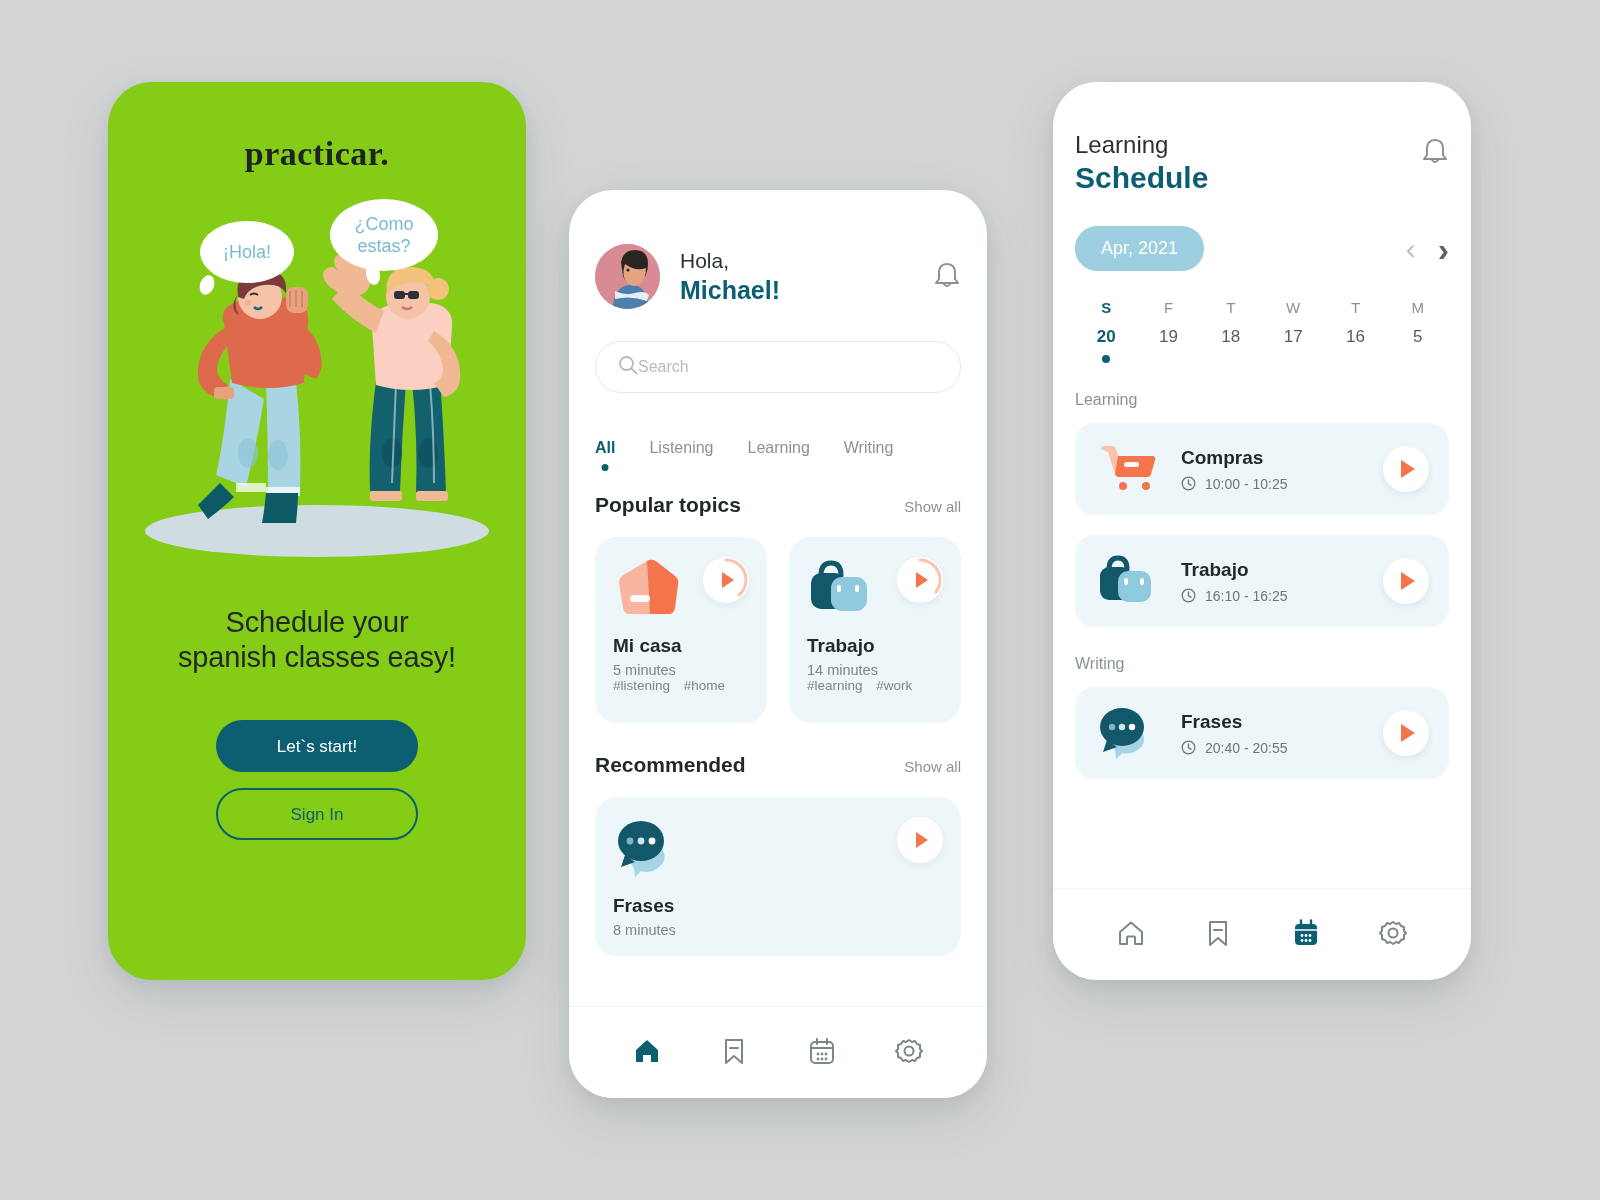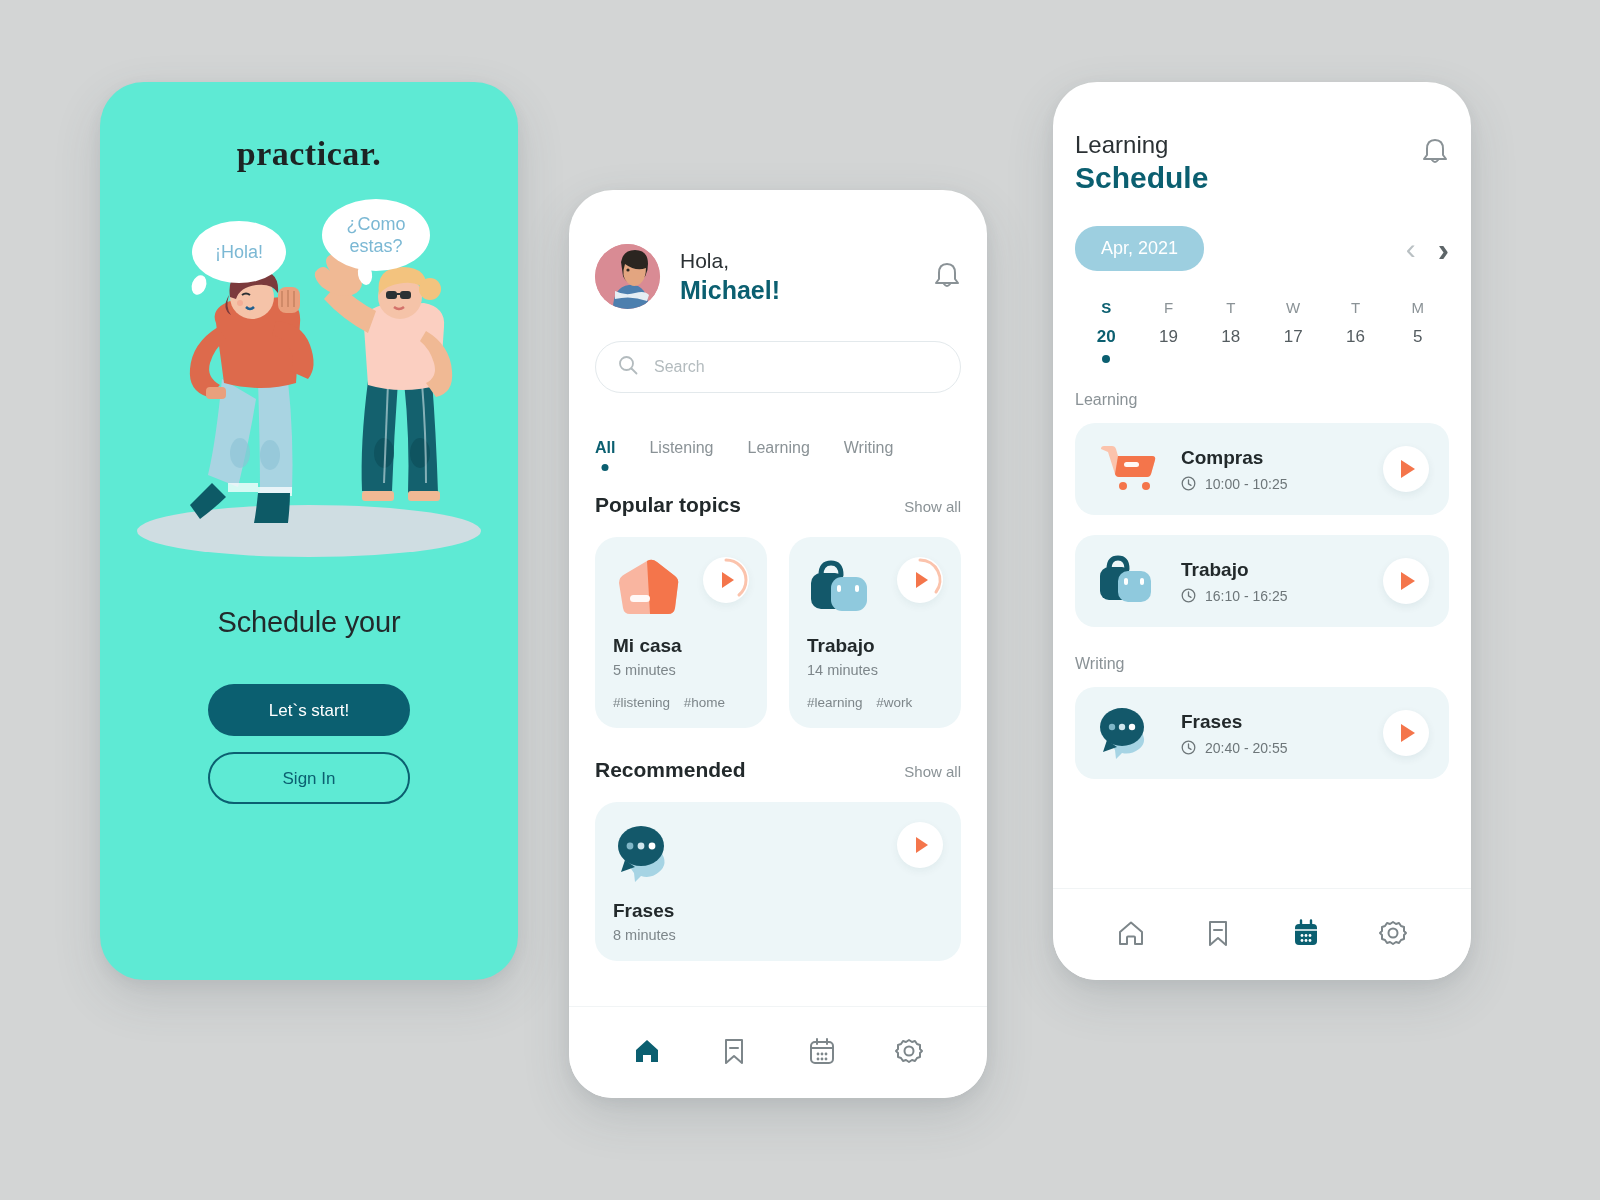--- a/index.html
+++ b/index.html
@@ -11,21 +11,21 @@
   }
   .canvas { position: relative; width: 1600px; height: 1200px; }
 
   
   .phone {
     position: absolute;
     border-radius: 44px;
     overflow: hidden;
     box-shadow: 0 18px 48px rgba(70,80,85,0.16), 0 4px 14px rgba(70,80,85,0.08);
   }
-  #phone1 { left: 100px; top: 82px; width: 418px; height: 898px; background: #5eead4; }
+  #phone1 { left: 108px; top: 82px; width: 418px; height: 898px; background: #84cc16; }
   #phone2 { left: 569px; top: 190px; width: 418px; height: 908px; background: #ffffff; }
   #phone3 { left: 1053px; top: 82px; width: 418px; height: 898px; background: #ffffff; }
 
   
   .brand {
     text-align: center;
     font-family: "Liberation Serif", serif;
     font-weight: bold;
     font-size: 34px;
     color: #1d2424;
@@ -67,21 +67,21 @@
   .greet .name { font-size: 25px; font-weight: bold; color: #0b5f70; line-height: 1.25; }
   .bell-btn { margin-left: auto; }
 
   .search-bar {
     margin-top: 32px; height: 52px;
     border: 1.5px solid #e3e9ec; border-radius: 26px;
     display: flex; align-items: center; padding: 0 22px;
     background: #fff;
   }
   .search-bar input {
-    border: none; outline: none; margin-left: 16px;
+    border: none; outline: none; margin-left: 0;
     font-size: 16px; color: #3b4246; width: 100%;
     font-family: "Liberation Sans", sans-serif; background: transparent;
   }
   .search-bar input::placeholder { color: #b3bbbe; }
 
   .tabs { display: flex; margin-top: 46px; gap: 34px; }
   .tab { font-size: 16px; color: #8a9296; cursor: pointer; position: relative; padding-bottom: 14px; }
   .tab.active { color: #0b5f70; font-weight: 600; }
   .tab.active::after {
     content: ""; position: absolute; left: 50%; transform: translateX(-50%);
@@ -100,21 +100,21 @@
   .topic-card.clipped { min-height: 150px; overflow: hidden; }
   .card-top { display: flex; align-items: flex-start; }
   .card-art { width: 70px; height: 62px; position: relative; }
   .play-circle {
     margin-left: auto; width: 46px; height: 46px; border-radius: 50%;
     background: #fff; display: flex; align-items: center; justify-content: center;
     position: relative; box-shadow: 0 3px 8px rgba(20,60,70,0.06);
   }
   .card-name { font-size: 19px; font-weight: bold; color: #22292b; margin-top: 16px; }
   .card-dur { font-size: 14.5px; color: #7d868a; margin-top: 5px; }
-  .card-tags { font-size: 13.5px; color: #7d868a; margin-top: 17px; }
+  .card-tags { font-size: 13.5px; color: #7d868a; }
   .card-tags span { margin-right: 10px; }
 
   .navbar {
     position: absolute; left: 0; bottom: 0; width: 100%; height: 92px;
     background: #fff; display: flex; align-items: center; justify-content: space-around;
     padding: 0 34px; border-top: 1px solid #f1f4f5;
   }
 
   
   .p3-pad { padding: 0 22px; }
@@ -242,20 +242,21 @@
       <div style="position:absolute;left:92px;top:84px;width:14px;height:20px;background:#fff;border-radius:50%;transform:rotate(20deg);"></div>
 
       <div style="position:absolute;left:222px;top:8px;width:108px;height:72px;background:#fff;border-radius:50%;display:flex;align-items:center;justify-content:center;text-align:center;">
         <span style="color:#7bb8d4;font-size:18px;line-height:1.25;">¿Como estas?</span>
       </div>
       <div style="position:absolute;left:258px;top:72px;width:14px;height:22px;background:#fff;border-radius:50%;transform:rotate(-10deg);"></div>
     </div>
 
     <div class="headline">
       <div>Schedule your</div>
+      <div>spanish classes easy!</div>
     </div>
 
     <div class="cta-area">
       <div class="btn btn-primary">Let`s start!</div>
       <div class="btn btn-secondary">Sign In</div>
     </div>
   </div>
 
   <div class="phone" id="phone2">
     <div class="p2-pad">

